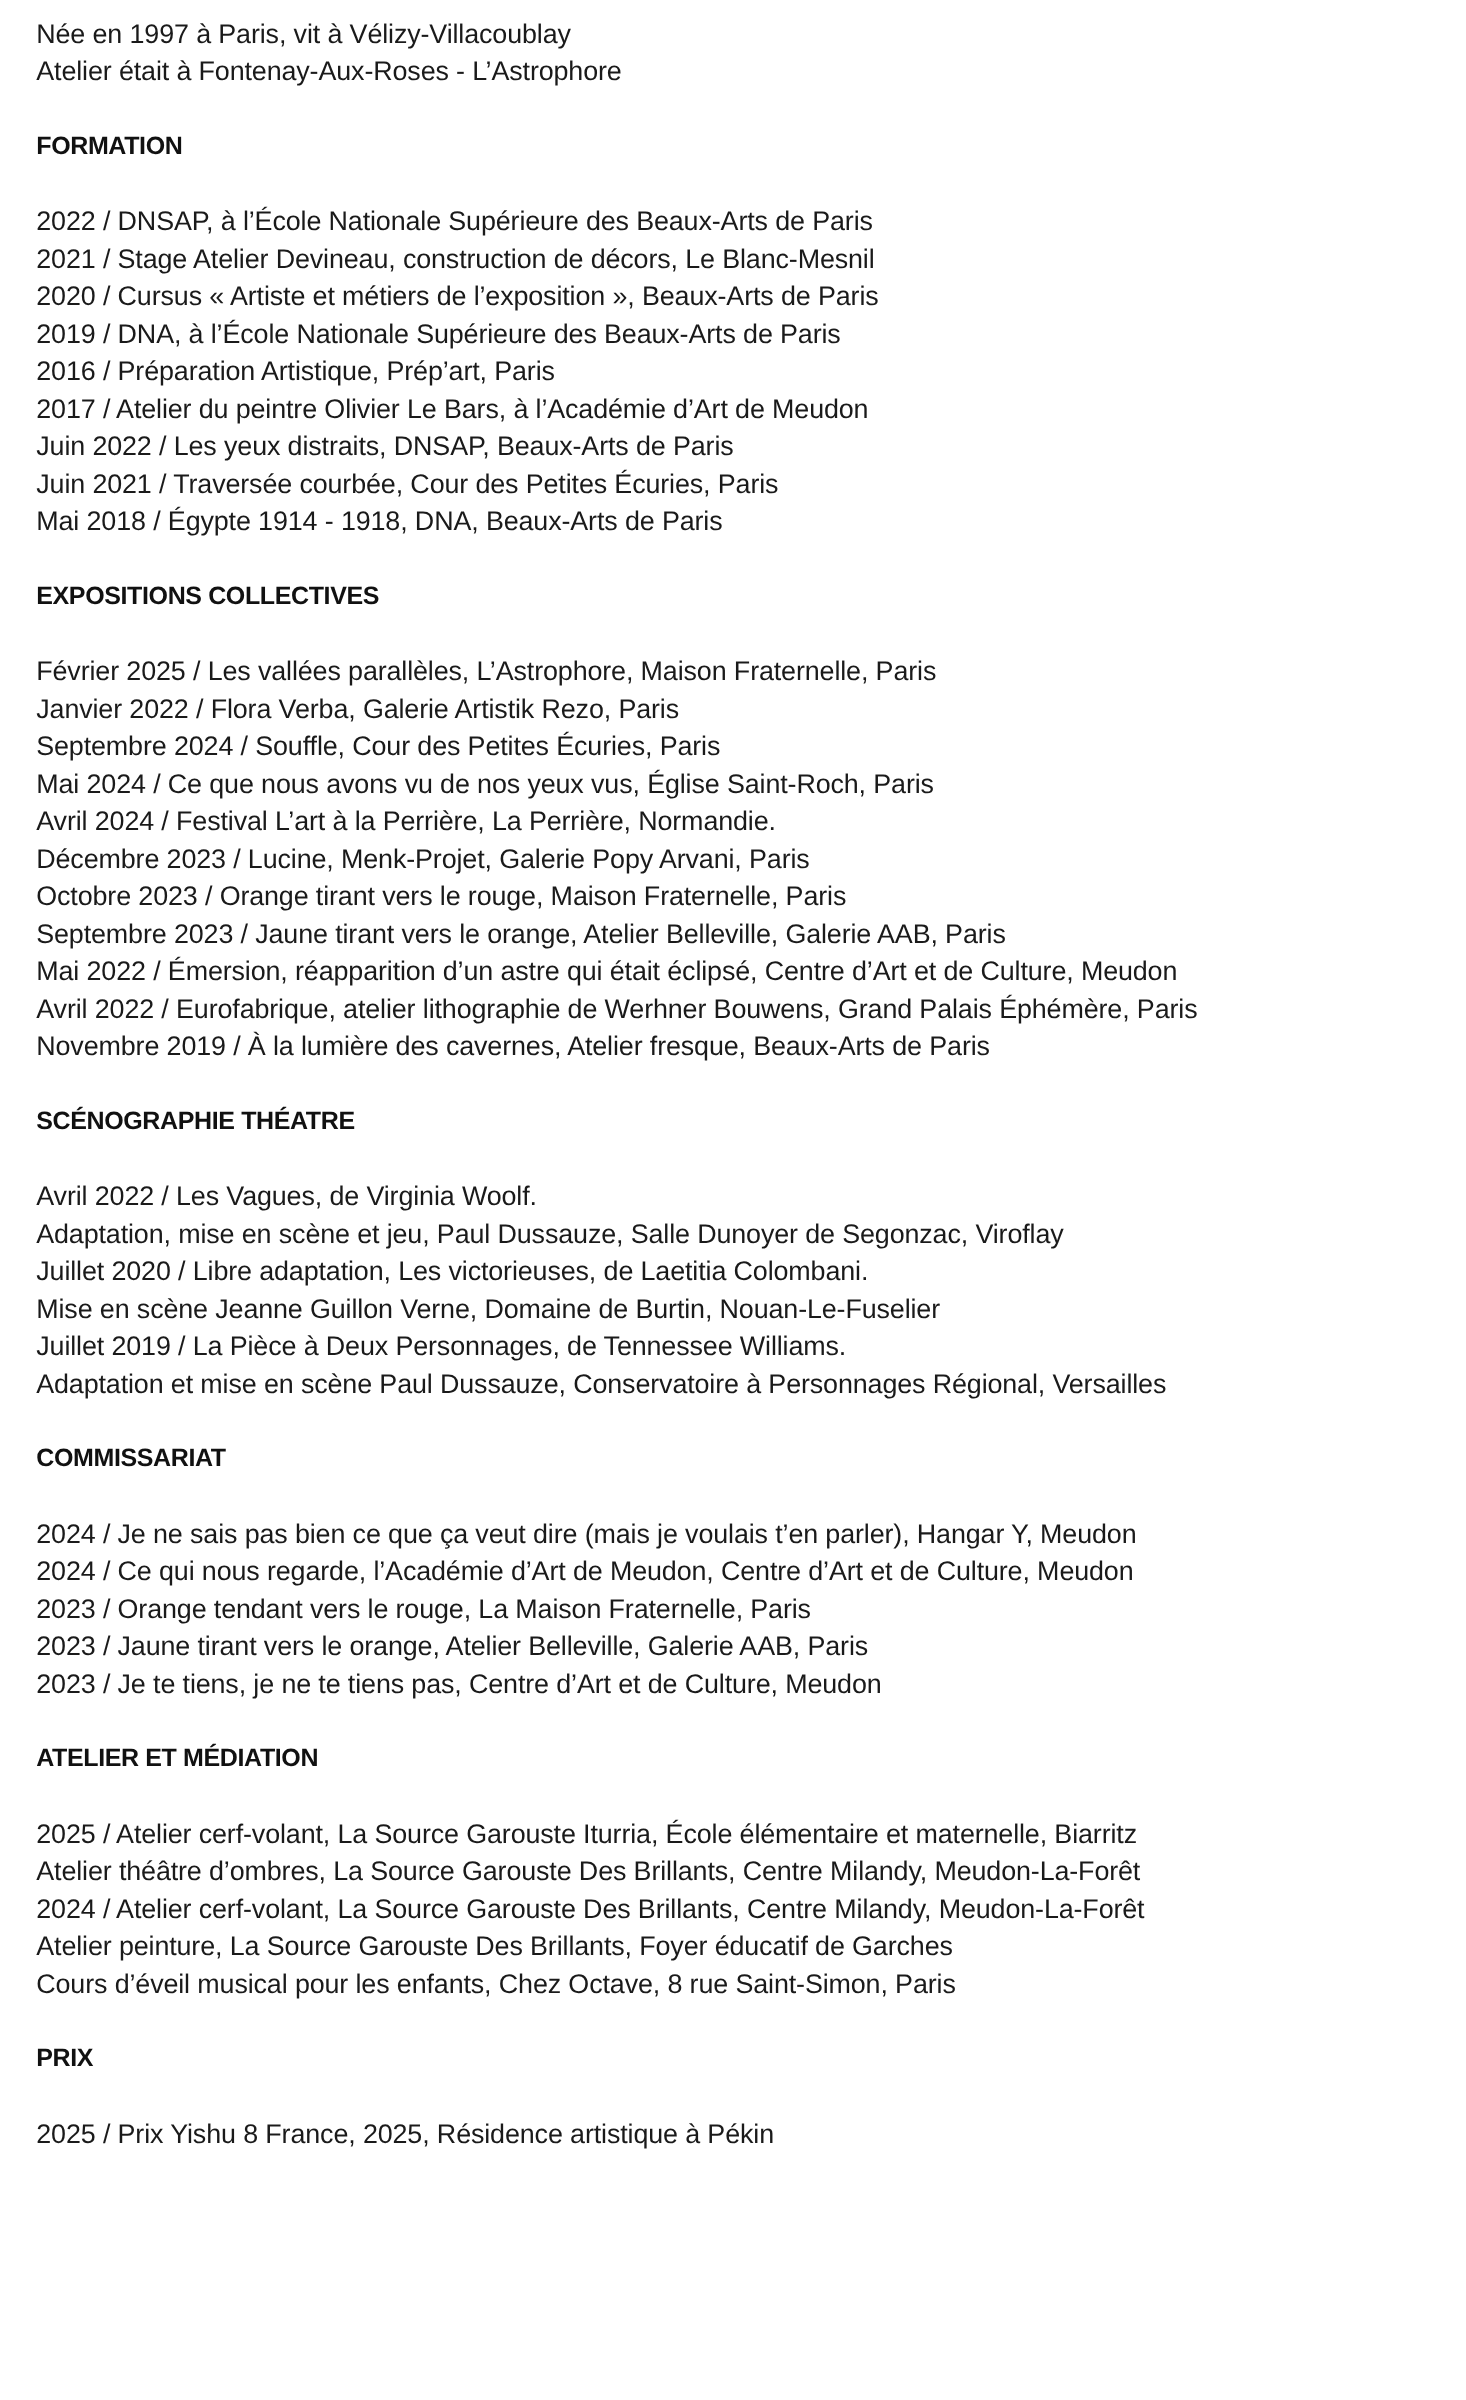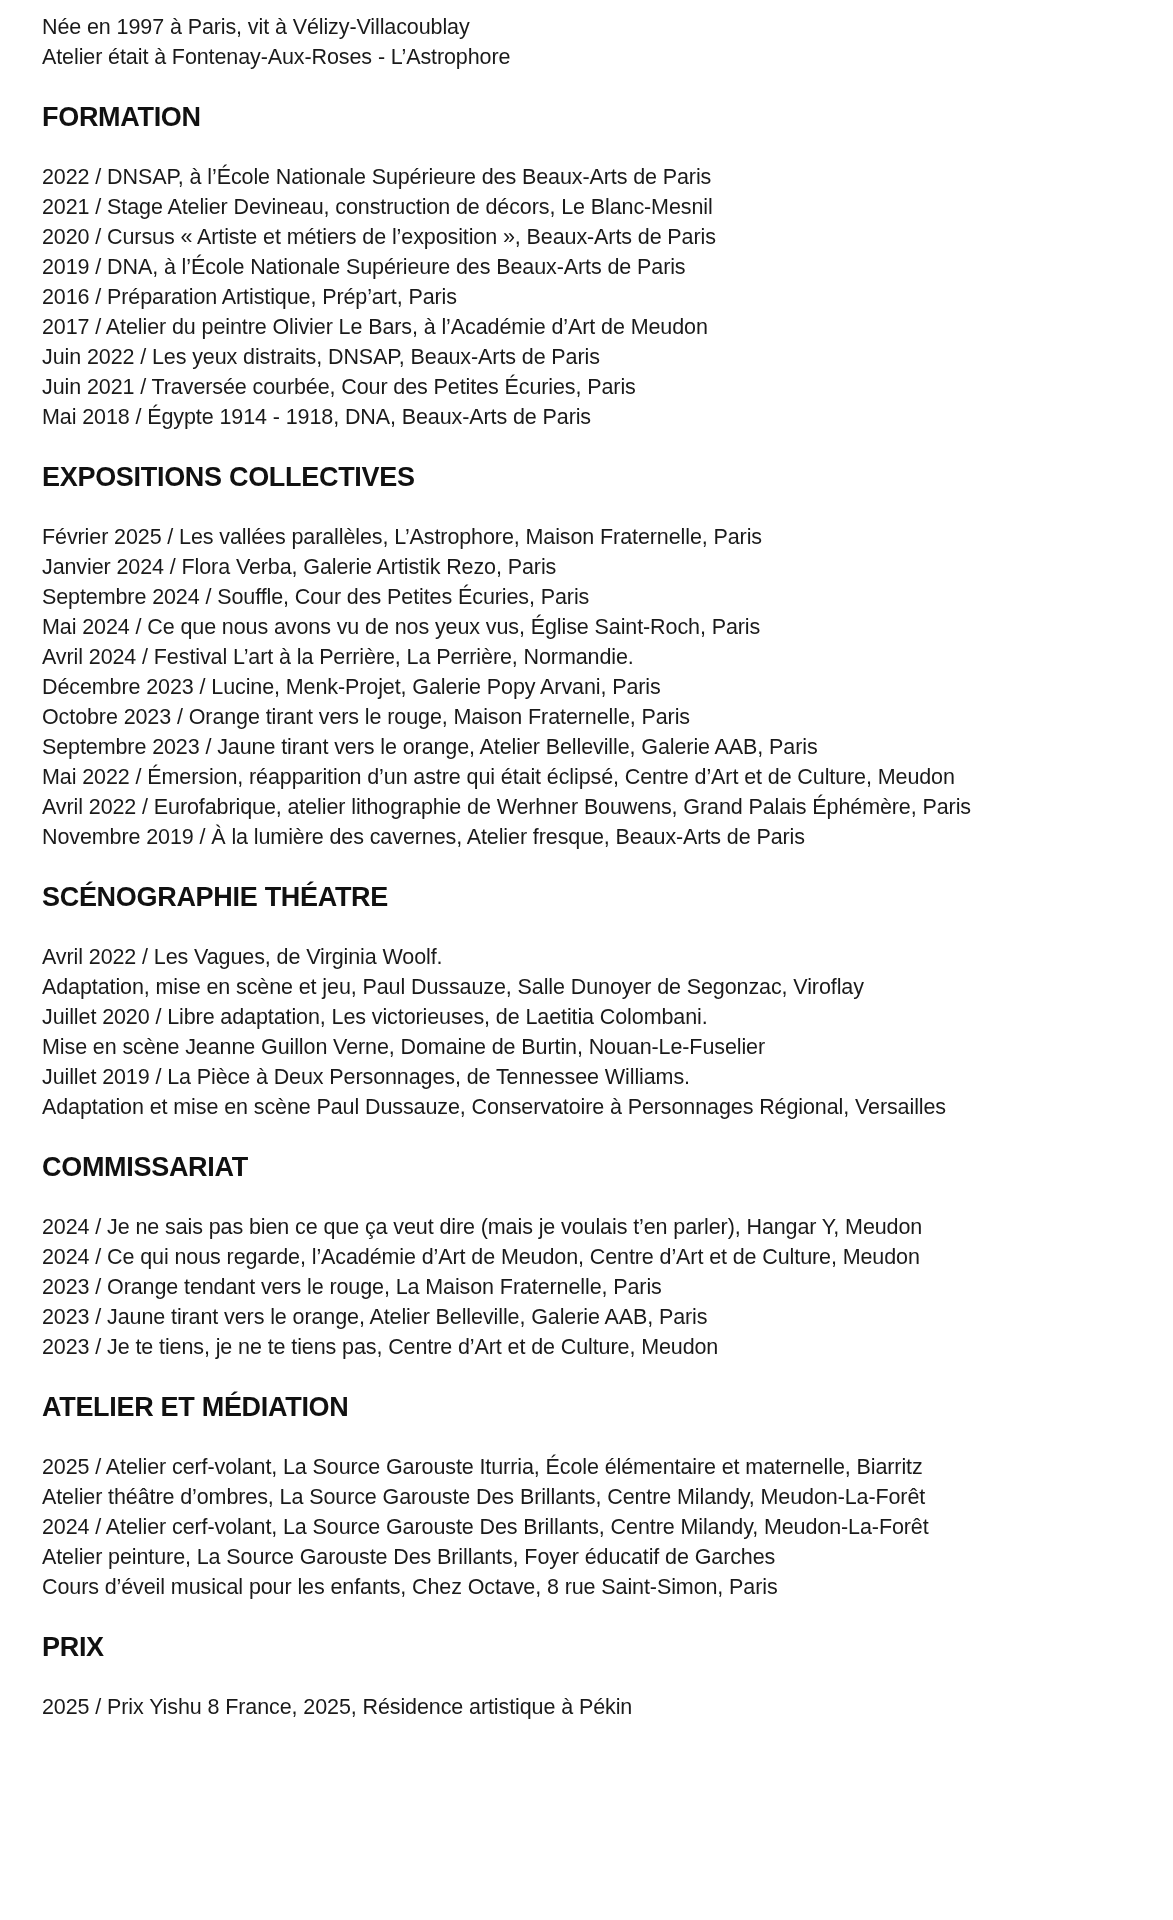--- a/index.html
+++ b/index.html
@@ -6,34 +6,34 @@
   body {
     width: 1173px;
     height: 1920px;
     overflow: hidden;
     position: relative;
     font-family: "Liberation Sans", sans-serif;
     color: #1a1a1a;
   }
   .cv {
     position: absolute;
-    left: 42px;
+    left: 29px;
     top: 12px;
     width: 1130px;
   }
   .line {
     font-size: 21.5px;
     line-height: 30px;
     height: 30px;
     white-space: nowrap;
     letter-spacing: -0.1px;
   }
   .heading {
     font-weight: bold;
-    font-size: 27px;
+    font-size: 20px;
     line-height: 30px;
     height: 30px;
     letter-spacing: -0.3px;
     margin-top: 30px;
     margin-bottom: 30px;
     color: #111;
   }
   .section:first-of-type .heading { margin-top: 30px; }
 </style>
 </head>
@@ -55,21 +55,21 @@
         <div class="line">2017 / Atelier du peintre Olivier Le Bars, à l’Académie d’Art de Meudon</div>
       </div>
       <div class="section">
         <div class="line">Juin 2022 / Les yeux distraits, DNSAP, Beaux-Arts de Paris</div>
         <div class="line">Juin 2021 / Traversée courbée, Cour des Petites Écuries, Paris</div>
         <div class="line">Mai 2018 / Égypte 1914 - 1918, DNA, Beaux-Arts de Paris</div>
       </div>
       <div class="section">
         <div class="heading">EXPOSITIONS COLLECTIVES</div>
         <div class="line">Février 2025 / Les vallées parallèles, L’Astrophore, Maison Fraternelle, Paris</div>
-        <div class="line">Janvier 2024 / Flora Verba, Galerie Artistik Rezo, Paris</div>
+        <div class="line">Janvier 2022 / Flora Verba, Galerie Artistik Rezo, Paris</div>
         <div class="line">Septembre 2024 / Souffle, Cour des Petites Écuries, Paris</div>
         <div class="line">Mai 2024 / Ce que nous avons vu de nos yeux vus, Église Saint-Roch, Paris</div>
         <div class="line">Avril 2024 / Festival L’art à la Perrière, La Perrière, Normandie.</div>
         <div class="line">Décembre 2023 / Lucine, Menk-Projet, Galerie Popy Arvani, Paris</div>
         <div class="line">Octobre 2023 / Orange tirant vers le rouge, Maison Fraternelle, Paris</div>
         <div class="line">Septembre 2023 / Jaune tirant vers le orange, Atelier Belleville, Galerie AAB, Paris</div>
         <div class="line">Mai 2022 / Émersion, réapparition d’un astre qui était éclipsé, Centre d’Art et de Culture, Meudon</div>
         <div class="line">Avril 2022 / Eurofabrique, atelier lithographie de Werhner Bouwens, Grand Palais Éphémère, Paris</div>
         <div class="line">Novembre 2019 / À la lumière des cavernes, Atelier fresque, Beaux-Arts de Paris</div>
       </div>

